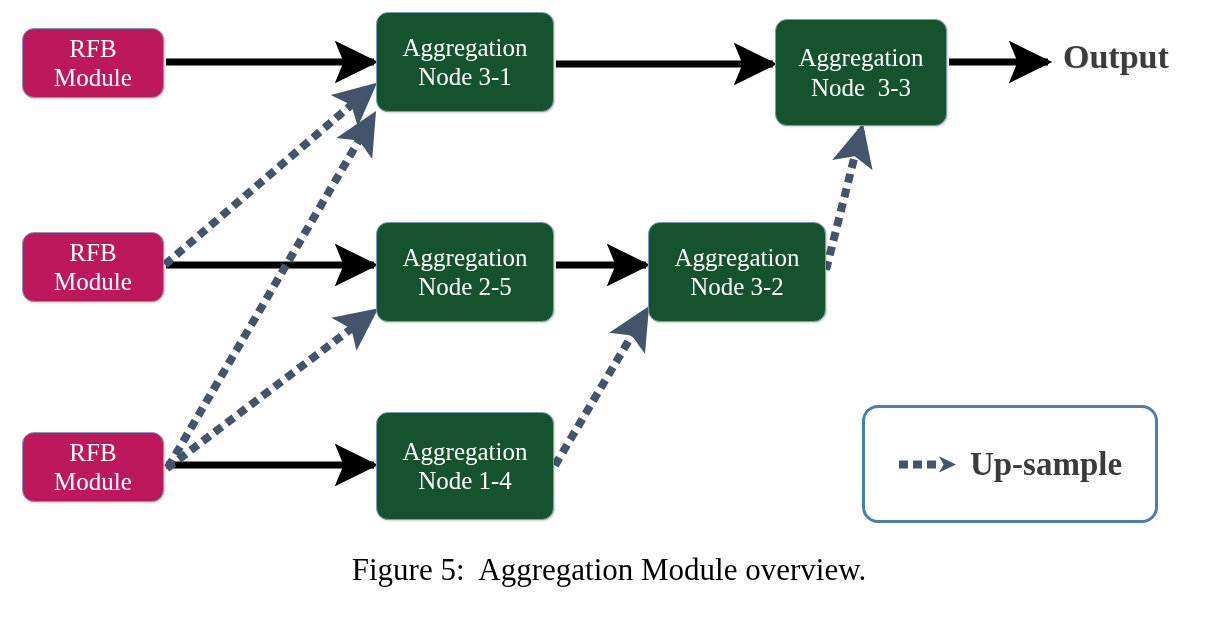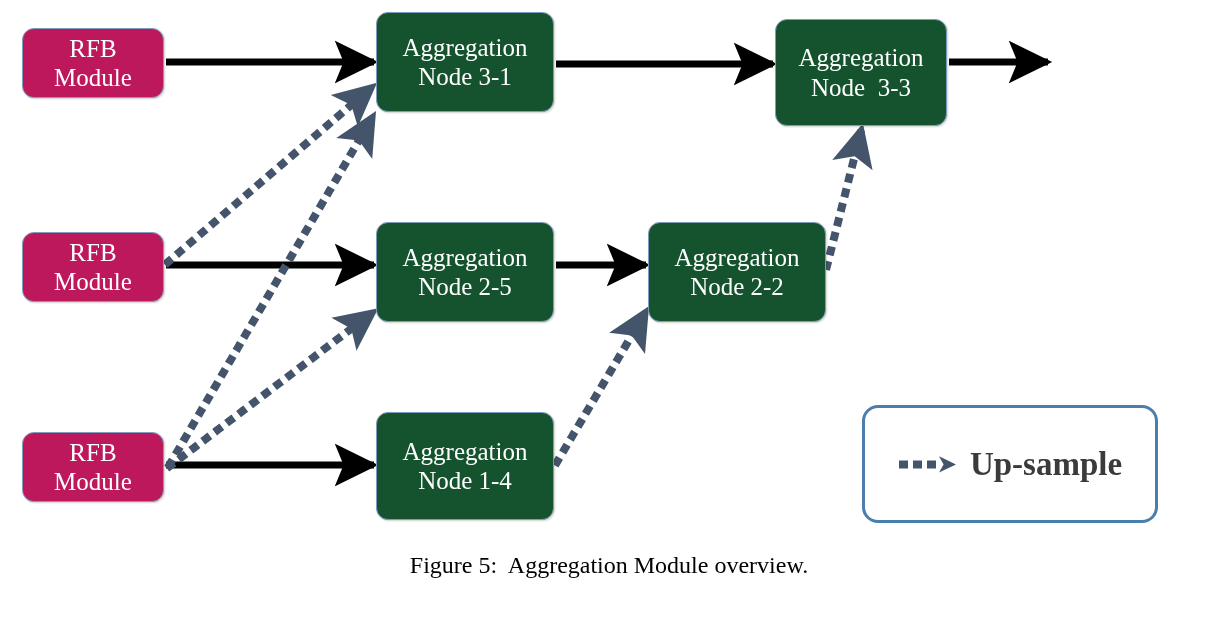--- a/index.html
+++ b/index.html
@@ -83,21 +83,21 @@
   .legend-icon {
     display: block;
     line-height: 0;
   }
   .caption {
     position: absolute;
     left: 0;
     width: 1218px;
     text-align: center;
     font-family: "Liberation Serif", serif;
-    font-size: 24px;
+    font-size: 31px;
     color: #000000;
     white-space: pre;
   }
 </style>
 </head>
 <body>
 
 <div id="figure-root">
 
   <svg id="edge-layer" viewBox="0 0 1218 622" width="1218" height="622" xmlns="http://www.w3.org/2000/svg">
@@ -146,28 +146,29 @@
       <div class="node-box agg-box" style="left: 775px; top: 19px; width: 172px; height: 107px;">
         <span class="line">Aggregation</span>
         <span class="line">Node  3-3</span>
       </div>
       <div class="node-box agg-box" style="left: 376px; top: 222px; width: 178px; height: 100px;">
         <span class="line">Aggregation</span>
         <span class="line">Node 2-5</span>
       </div>
       <div class="node-box agg-box" style="left: 648px; top: 222px; width: 178px; height: 100px;">
         <span class="line">Aggregation</span>
-        <span class="line">Node 2-2</span>
+        <span class="line">Node 3-2</span>
       </div>
       <div class="node-box agg-box" style="left: 376px; top: 412px; width: 178px; height: 108px;">
         <span class="line">Aggregation</span>
         <span class="line">Node 1-4</span>
       </div>
     </div>
 
+  <div class="output-label" style="left:1063px; top:38px;">Output</div>
 
   <div class="legend-box" id="legend-box" style="left: 862px; top: 405px; width: 296px; height: 118px;">
     <span class="legend-icon">
       <svg width="66" height="22" viewBox="0 0 66 22" xmlns="http://www.w3.org/2000/svg">
         <rect x="1" y="7.5" width="9" height="8" fill="#44556B"></rect>
         <rect x="15" y="7.5" width="9" height="8" fill="#44556B"></rect>
         <rect x="29" y="7.5" width="9" height="8" fill="#44556B"></rect>
         <path d="M41,3.2 L58,11.4 L41,19.6 L45.6,11.4 Z" fill="#44556B"></path>
       </svg>
     </span>

